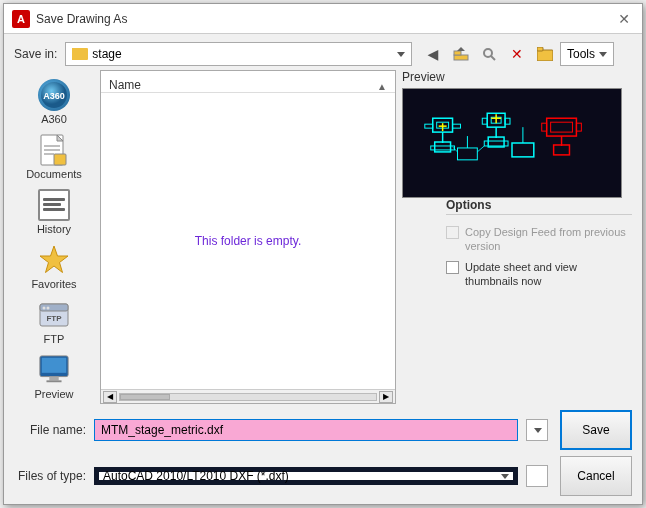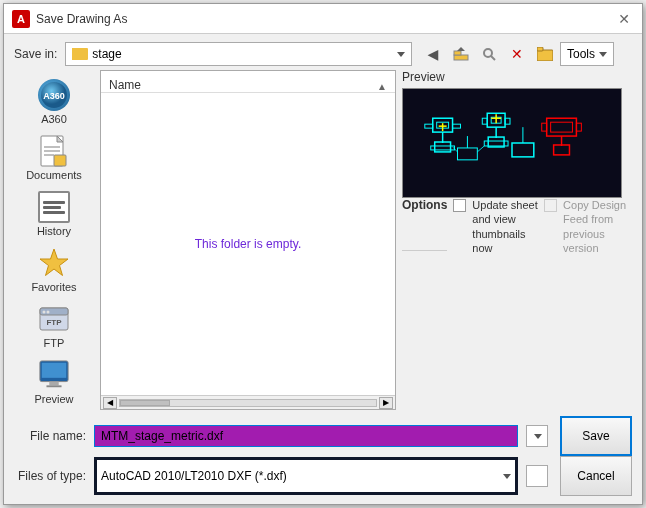--- a/index.html
+++ b/index.html
@@ -281,22 +281,23 @@
       height: 110px;
       background: #0a0a1a;
       border: 1px solid #888;
       display: flex;
       align-items: center;
       justify-content: center;
       overflow: hidden;
     }
     .options-section {
       display: flex;
-      flex-direction: row;
+      flex-direction: column;
       gap: 6px;
+      margin-left: 44px;
     }
     .options-label {
       font-size: 12px;
       font-weight: bold;
       color: #333;
       border-bottom: 1px solid #ccc;
       padding-bottom: 2px;
       margin-bottom: 4px;
     }
     .option-row {
@@ -318,20 +319,21 @@
       line-height: 1.3;
     }
     .option-text.disabled {
       color: #999;
     }
     
     .bottom-section {
       padding: 6px 10px 8px 10px;
       display: flex;
       flex-direction: column;
+      gap: 6px;
     }
     .bottom-row {
       display: flex;
       align-items: center;
       gap: 8px;
     }
     .bottom-label {
       width: 72px;
       text-align: right;
       font-size: 12px;
@@ -342,22 +344,22 @@
       flex: 1;
       height: 22px;
       border: 1px solid #0078d7;
       background: #cce4ff;
       padding: 0 6px;
       font-size: 12px;
       outline: none;
     }
     .filetype-select {
       flex: 1;
-      height: 38px;
-      border: 3px solid #0f172a;
+      height: 18px;
+      border: 5px solid #0f172a;
       background: white;
       padding: 0 4px;
       font-size: 12px;
       cursor: pointer;
       display: flex;
       align-items: center;
       justify-content: space-between;
     }
     .action-buttons {
       display: flex;
@@ -583,37 +585,37 @@
 
             <line x1="50" y1="59" x2="55" y2="64" stroke="#00ffff" stroke-width="0.8"></line>
             <line x1="75" y1="64" x2="82" y2="58" stroke="#00ffff" stroke-width="0.8"></line>
           </svg>
         </div>
       </div>
 
       <div class="options-section">
         <div class="options-label">Options</div>
         <div class="option-row">
+          <div class="checkbox" style="background:#f0f0f0; border-color:#ccc;"></div>
+          <span class="option-text disabled">Copy Design Feed from previous version</span>
+        </div>
+        <div class="option-row">
           <div class="checkbox"></div>
           <span class="option-text">Update sheet and view thumbnails now</span>
         </div>
-        <div class="option-row">
-          <div class="checkbox" style="background:#f0f0f0; border-color:#ccc;"></div>
-          <span class="option-text disabled">Copy Design Feed from previous version</span>
-        </div>
       </div>
     </div>
 
   </div>
 
   <div class="bottom-section">
 
     <div class="bottom-row">
       <span class="bottom-label">File name:</span>
-      <input class="filename-input" type="text" style="flex: 1 1 0%; height: 22px; border: 1px solid rgb(0, 120, 215); background: #a21caf; padding: 0px 6px; font-size: 12px; outline: none; font-family: inherit;" value="MTM_stage_metric.dxf">
+      <input class="filename-input" type="text" style="flex: 1 1 0%; height: 22px; border: 1px solid rgb(0, 120, 215); background: #f9a8d4; padding: 0px 6px; font-size: 12px; outline: none; font-family: inherit;" value="MTM_stage_metric.dxf">
 
       <div style="width:22px; height:22px; border:1px solid #aaa; background:white; display:flex; align-items:center; justify-content:center; cursor:pointer; flex-shrink:0;">
         <span class="dropdown-arrow"></span>
       </div>
       <div class="action-buttons">
         <button class="action-btn save-btn">Save</button>
       </div>
     </div>
 
     <div class="bottom-row">

